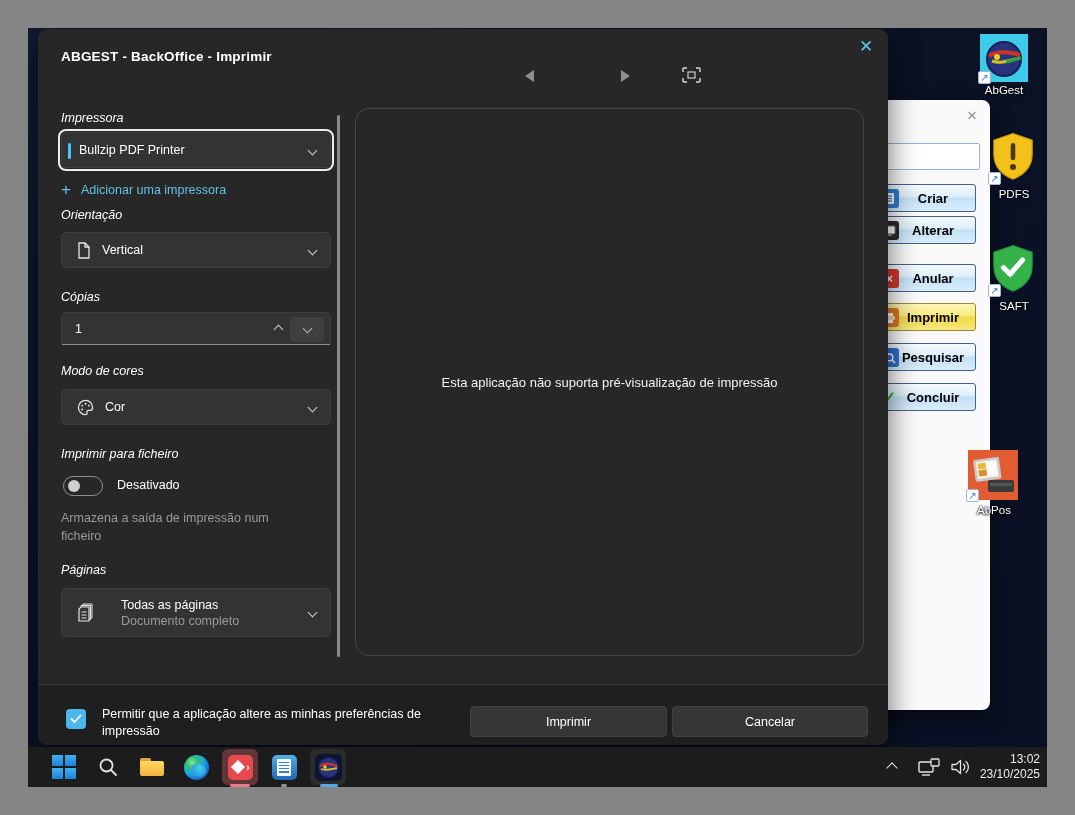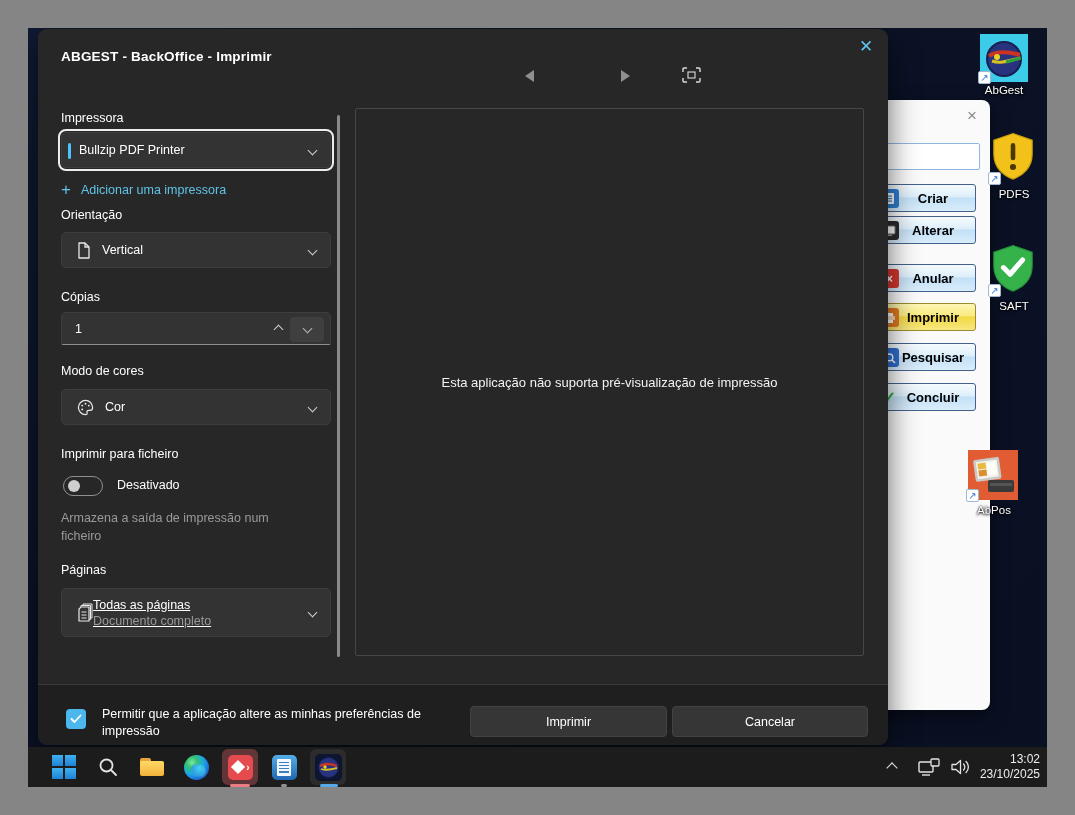--- a/index.html
+++ b/index.html
@@ -63,21 +63,21 @@
     color:#fff;
   }
   .dlg-title { position:absolute; left:23px; top:20px; font-size:13.5px; font-weight:bold; letter-spacing:.2px; }
   .dlg-close { position:absolute; left:816px; top:6px; width:24px; height:24px;
     color:#5ec1ea; font-size:17px; line-height:24px; text-align:center; }
   .nav-arrow { position:absolute; top:41px; width:0; height:0; }
   .nav-prev { left:487px; border-top:6px solid transparent; border-bottom:6px solid transparent; border-right:9px solid #8f8f8f; }
   .nav-next { left:583px; border-top:6px solid transparent; border-bottom:6px solid transparent; border-left:9px solid #8f8f8f; }
   .fit-btn { position:absolute; left:644px; top:38px; width:19px; height:16px; }
 
-  .fld-label { position:absolute; left:23px; font-size:12.5px; color:#fff; }
+  .fld-label { position:absolute; left:23px; font-size:12.5px; color:#fff;font-style:italic; }
   .select {
     position:absolute; left:23px; width:270px; height:36px;
     background:#333333; border:1px solid #3d3d3d; border-radius:5px;
     display:flex; align-items:center; font-size:12.5px; color:#fff;
   }
   .select .chev { position:absolute; right:14px; }
   .chev { width:7px; height:7px; border-right:1.4px solid #cfcfcf; border-bottom:1.4px solid #cfcfcf; transform:rotate(45deg); display:inline-block; }
   .chev-up { transform:rotate(225deg); }
   .focus-ring { outline:2px solid #ededed; outline-offset:1px; }
   .accent-pill { position:absolute; left:6px; top:10px; width:3px; height:16px; background:#4cc2ff; border-radius:2px; }
@@ -105,21 +105,21 @@
   .fld-desc { position:absolute; left:23px; top:480px; width:242px; font-size:12.5px; line-height:18px; color:#9a9a9a; }
 
   .pages-select { height:49px !important; }
   .sel-title { font-size:12.5px; color:#fff; line-height:16px; }
   .sel-sub { font-size:12.5px; color:#9a9a9a; line-height:16px; }
 
   .panel-scrollbar { position:absolute; left:299px; top:86px; width:3px; height:542px; background:#8a8a8a; border-radius:2px; }
 
   .preview {
     position:absolute; left:317px; top:79px; width:509px; height:548px;
-    border:1px solid #474747; border-radius:2px;
+    border:1px solid #474747; border-radius:14px;
     display:flex; align-items:center; justify-content:center;
   }
   .preview-msg { font-size:13px; color:#f2f2f2; }
 
   .dlg-footer {
     position:absolute; left:0; top:655px; width:850px; height:61px;
     background:#1f1f1f; border-top:1px solid #3a3a3a; border-radius:0 0 9px 9px;
   }
   .cb { position:absolute; left:28px; top:24px; width:20px; height:20px;
     background:#4cb7ec; border-radius:4px; display:flex; align-items:center; justify-content:center; }
@@ -337,21 +337,21 @@
     <div class="fld-desc">Armazena a saída de impressão num ficheiro</div>
 
     <div class="fld-label" style="top:534px">Páginas</div>
     <div class="select pages-select" style="top:559px">
       <svg style="margin-left:13px" width="18" height="21" viewBox="0 0 18 21">
         <path d="M6 5 H14 V19 H4 V7 Z" fill="none" stroke="#e8e8e8" stroke-width="1.2"></path>
         <path d="M6 5 V3.5 H15.5 V17.5 H14" fill="none" stroke="#e8e8e8" stroke-width="1"></path>
         <path d="M8 3.5 V2 H17 V16 H15.5" fill="none" stroke="#e8e8e8" stroke-width="1"></path>
         <path d="M6.5 10 H11.5 M6.5 13 H11.5 M6.5 16 H11.5" stroke="#e8e8e8" stroke-width="1"></path>
       </svg>
-      <span style="margin-left:0; display:flex; flex-direction:column;text-decoration:underline;">
+      <span style="margin-left:28px; display:flex; flex-direction:column;">
         <span class="sel-title">Todas as páginas</span>
         <span class="sel-sub">Documento completo</span>
       </span>
       <span class="chev"></span>
     </div>
 
     <div class="panel-scrollbar"></div>
 
     <div class="preview">
       <span class="preview-msg">Esta aplicação não suporta pré-visualização de impressão</span>

